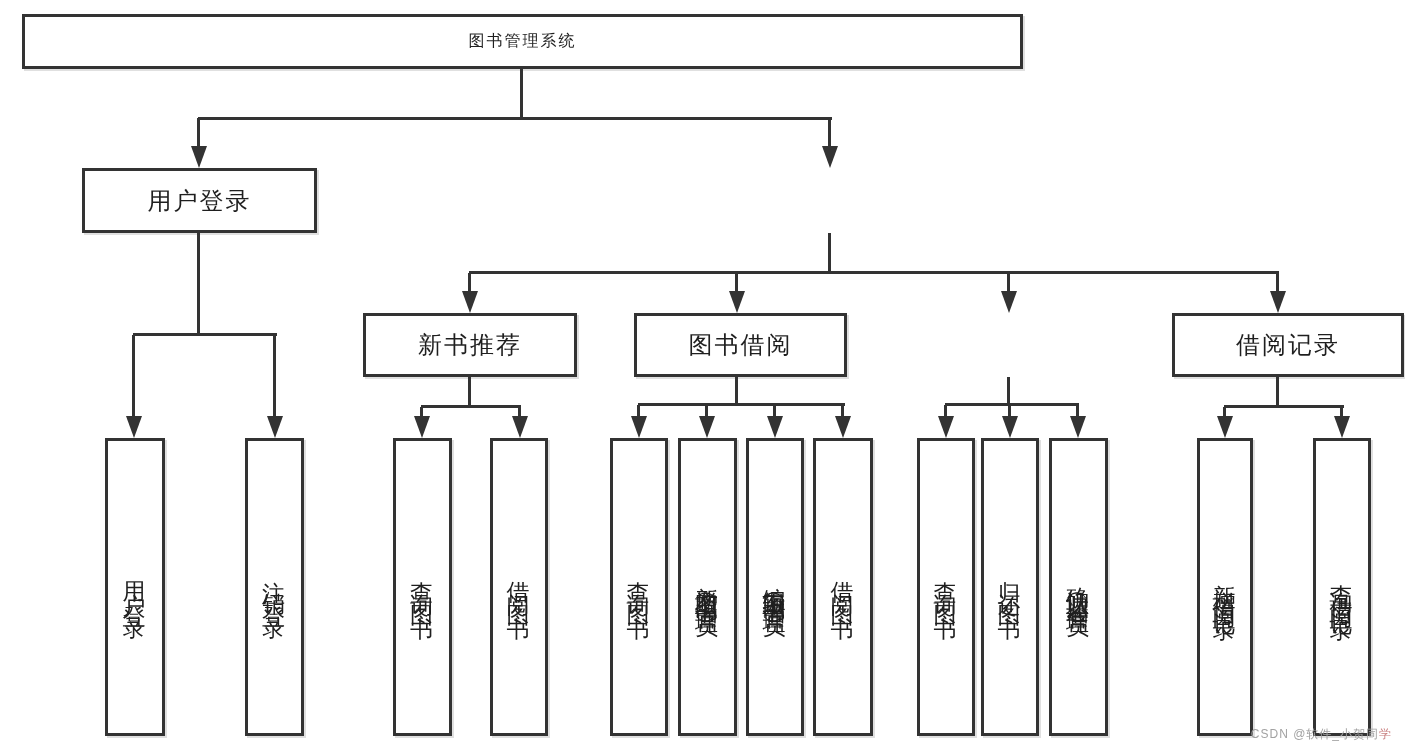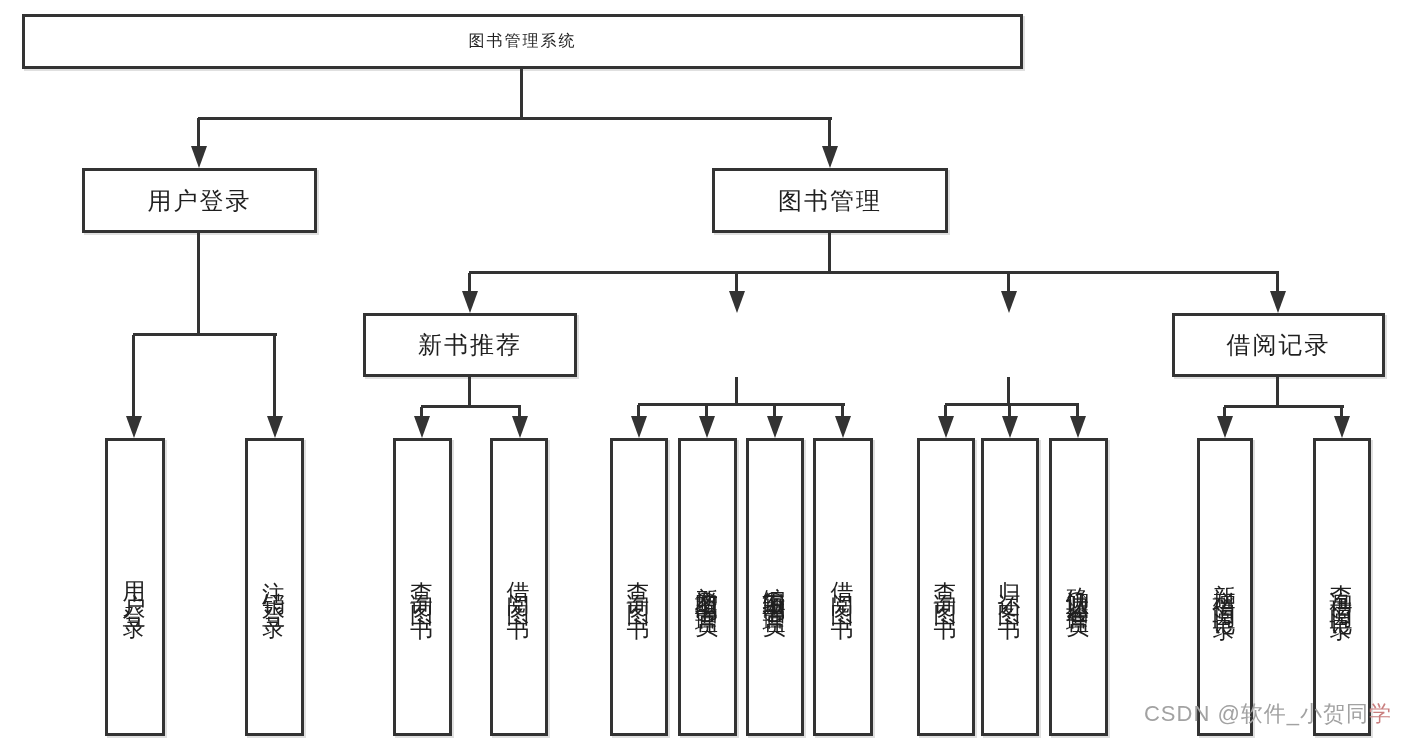--- a/index.html
+++ b/index.html
@@ -27,38 +27,38 @@
   .sp-tight { letter-spacing:4px; }
   .vline { position:absolute; width:3px; background:#333333; }
   .hline { position:absolute; height:3px; background:#333333; }
   .arrow {
     position:absolute; width:0; height:0;
     border-left:8px solid transparent;
     border-right:8px solid transparent;
     border-top:22px solid #333333;
   }
   .watermark {
-    position:absolute; right:13px; bottom:18px;
-    font-size:22px; color:#a2a2a2; letter-spacing:1px;
+    position:absolute; right:13px; bottom:4px;
+    font-size:12px; color:#a2a2a2; letter-spacing:1px;
     white-space:nowrap;
   }
   .watermark .accent { color:#c97f7f; }
 </style>
 </head>
 <body>
 
 <div id="page">
 
   <div class="box node root-node" style="left:22px;top:14px;width:1001px;height:55px;">图书管理系统</div>
 
   <div class="box node" style="left:82px;top:168px;width:235px;height:65px;">用户登录</div>
-  <div class="box node" style="left:712px;top:168px;width:236px;height:65px;">图书管理</div>
 
   <div class="box node" style="left:363px;top:313px;width:214px;height:64px;">新书推荐</div>
-  <div class="box node" style="left:1172px;top:313px;width:213px;height:64px;">借阅记录</div>
+  <div class="box node" style="left:634px;top:313px;width:213px;height:64px;">图书借阅</div>
+  <div class="box node" style="left:1172px;top:313px;width:232px;height:64px;">借阅记录</div>
 
   <div class="box leaf sp-wide" style="left:105px;top:438px;width:60px;height:298px;">用户登录</div>
   <div class="box leaf sp-wide" style="left:245px;top:438px;width:59px;height:298px;">注销登录</div>
 
   <div class="box leaf sp-wide" style="left:393px;top:438px;width:59px;height:298px;">查询图书</div>
   <div class="box leaf sp-wide" style="left:490px;top:438px;width:58px;height:298px;">借阅图书</div>
 
   <div class="box leaf sp-wide" style="left:610px;top:438px;width:58px;height:298px;">查询图书</div>
   <div class="box leaf sp-tight" style="left:678px;top:438px;width:59px;height:298px;">新增图书（管理员）</div>
   <div class="box leaf sp-tight" style="left:746px;top:438px;width:58px;height:298px;">编辑图书（管理员）</div>

